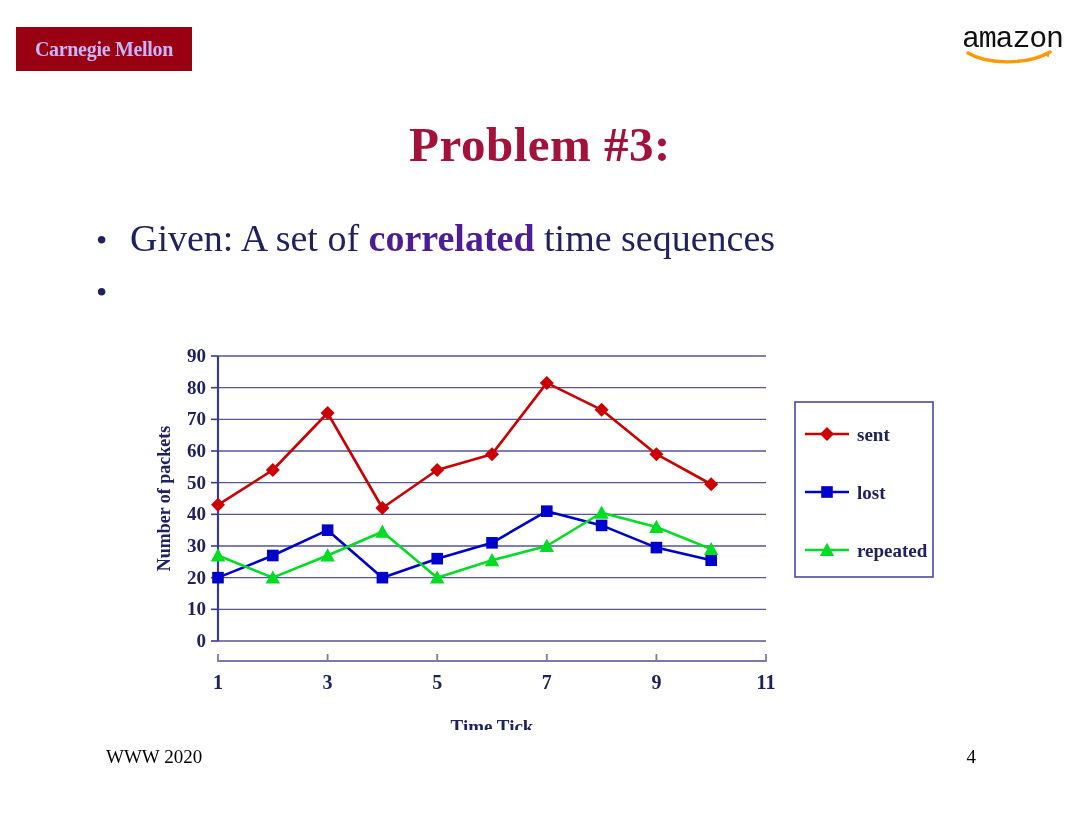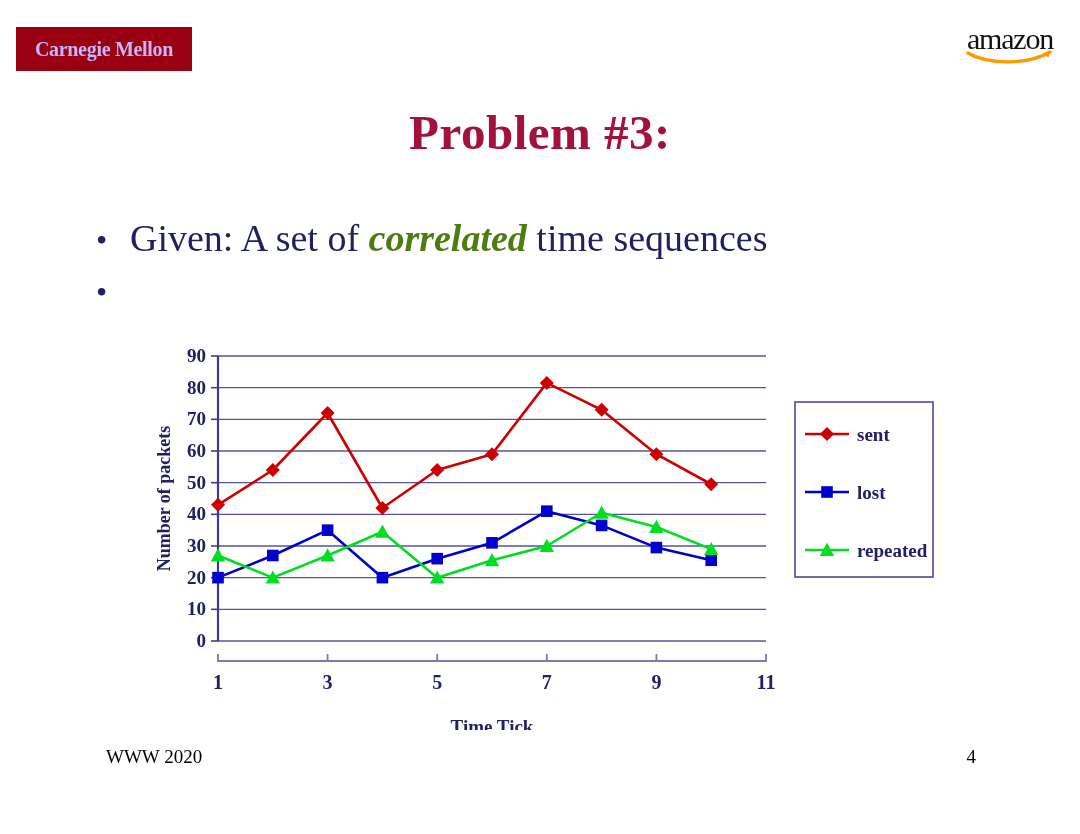--- a/index.html
+++ b/index.html
@@ -37,39 +37,39 @@
   }
 
   #amazon-logo {
     position: absolute;
     right: 22px;
     top: 24px;
     width: 96px;
     height: 46px;
   }
   #amazon-logo .amz-text {
-    font-family: Liberation Serif, serif;
+    font-family: Liberation Mono, monospace;
     font-size: 30px;
     font-weight: normal;
     color: #111111;
     letter-spacing: -1.2px;
     line-height: 30px;
     display: block;
     text-align: center;
   }
   #amazon-logo .amz-swoosh {
     display: block;
     margin-top: -4px;
   }
 
   
   #slide-title {
     position: absolute;
     left: 0;
-    top: 104px;
+    top: 116px;
     width: 1080px;
     text-align: center;
     color: #A3123A;
     font-family: "Liberation Serif", serif;
     font-weight: bold;
     font-size: 49px;
     letter-spacing: 0.5px;
   }
 
   
@@ -88,21 +88,21 @@
     margin-bottom: 16px;
     white-space: nowrap;
   }
   .bullet-dot {
     width: 34px;
     flex: 0 0 34px;
     font-size: 32px;
     line-height: 1;
     color: #1F2160;
   }
-  .hl-blue { color: #4d7c0f; font-weight: bold; font-style: italic; }
+  .hl-blue { color: #4c1d95; font-weight: bold; }
   .hl-orange { color: #E8491D; }
 
   
   #chart {
     position: absolute;
     left: 150px;
     top: 340px;
     width: 800px;
     height: 390px;
   }

